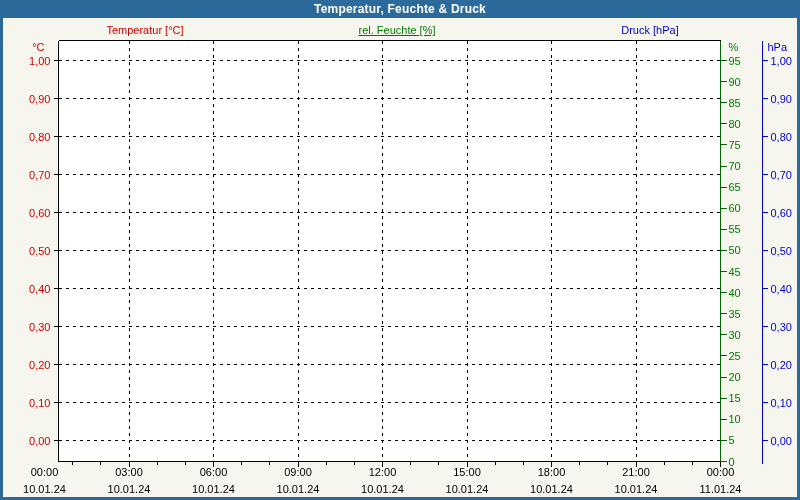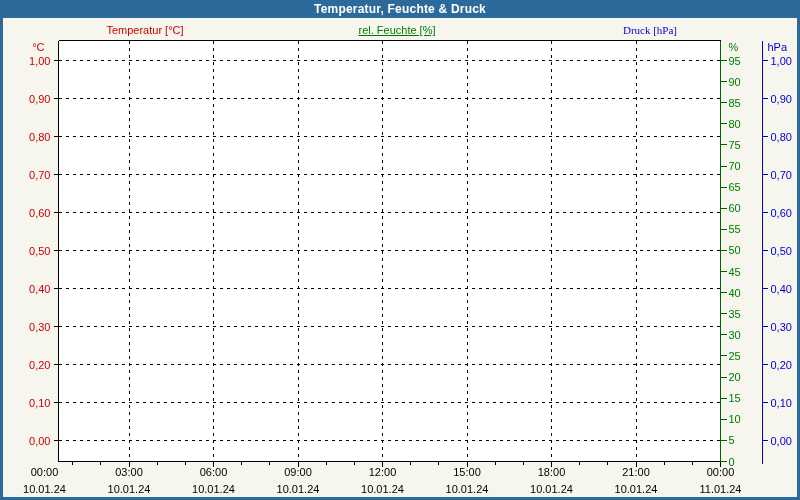--- a/index.html
+++ b/index.html
@@ -19,21 +19,21 @@
 </head>
 <body>
 
 <div class="window" id="window" style="background: rgb(45, 106, 156);">
   <div class="titlebar" id="titlebar" style="background: rgb(45, 106, 156); color: rgb(255, 255, 255);">
     <span>Temperatur, Feuchte &amp; Druck</span>
   </div>
   <div class="content" id="content" style="background: rgb(246, 246, 238);">
     <div class="series-label" id="legend-temp" style="color: rgb(204, 0, 0);">Temperatur [°C]</div>
     <div class="series-label" id="legend-hum" style="color: rgb(0, 123, 0); text-decoration: underline;">rel. Feuchte [%]</div>
-    <div class="series-label" id="legend-press" style="color: rgb(0, 0, 204); font-family: Liberation Serif, serif;">Druck [hPa]</div>
+    <div class="series-label" id="legend-press" style="color: rgb(0, 0, 204);">Druck [hPa]</div>
     <svg id="chart" width="794" height="479">
         <g transform="translate(0.5,0.5)">
           <rect x="55" y="22" width="662" height="421" fill="#ffffff"></rect>
           <line x1="55" y1="42" x2="717" y2="42" stroke="#000000" stroke-width="1" stroke-dasharray="3,4" shape-rendering="crispEdges"></line>
           <line x1="50" y1="42" x2="55" y2="42" stroke="#000000" stroke-width="1" shape-rendering="crispEdges"></line>
           <text x="47" y="46" fill="#cc0000" text-anchor="end">1,00</text>
           <line x1="759" y1="42" x2="764" y2="42" stroke="#0000cc" stroke-width="1" shape-rendering="crispEdges"></line>
           <text x="767" y="46" fill="#0000cc" text-anchor="start">1,00</text>
           <line x1="55" y1="80" x2="717" y2="80" stroke="#000000" stroke-width="1" stroke-dasharray="3,4" shape-rendering="crispEdges"></line>
           <line x1="50" y1="80" x2="55" y2="80" stroke="#000000" stroke-width="1" shape-rendering="crispEdges"></line>

